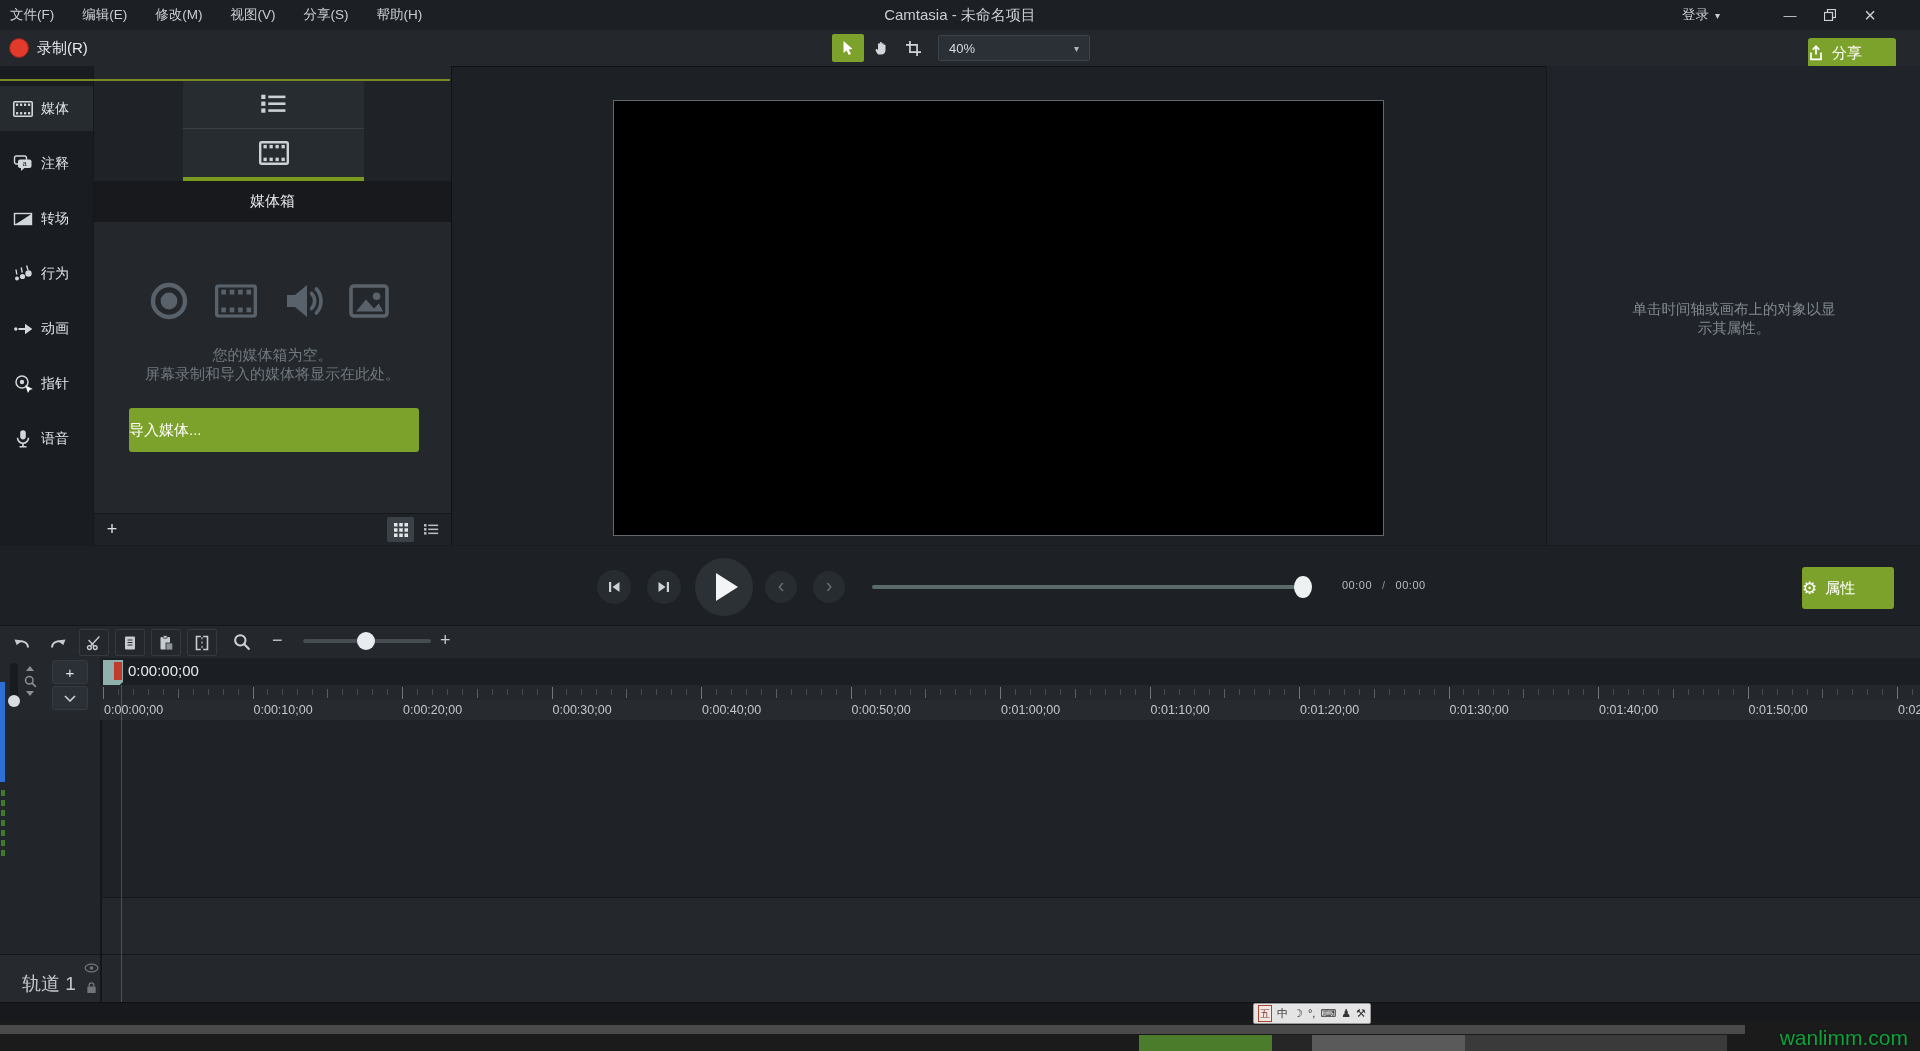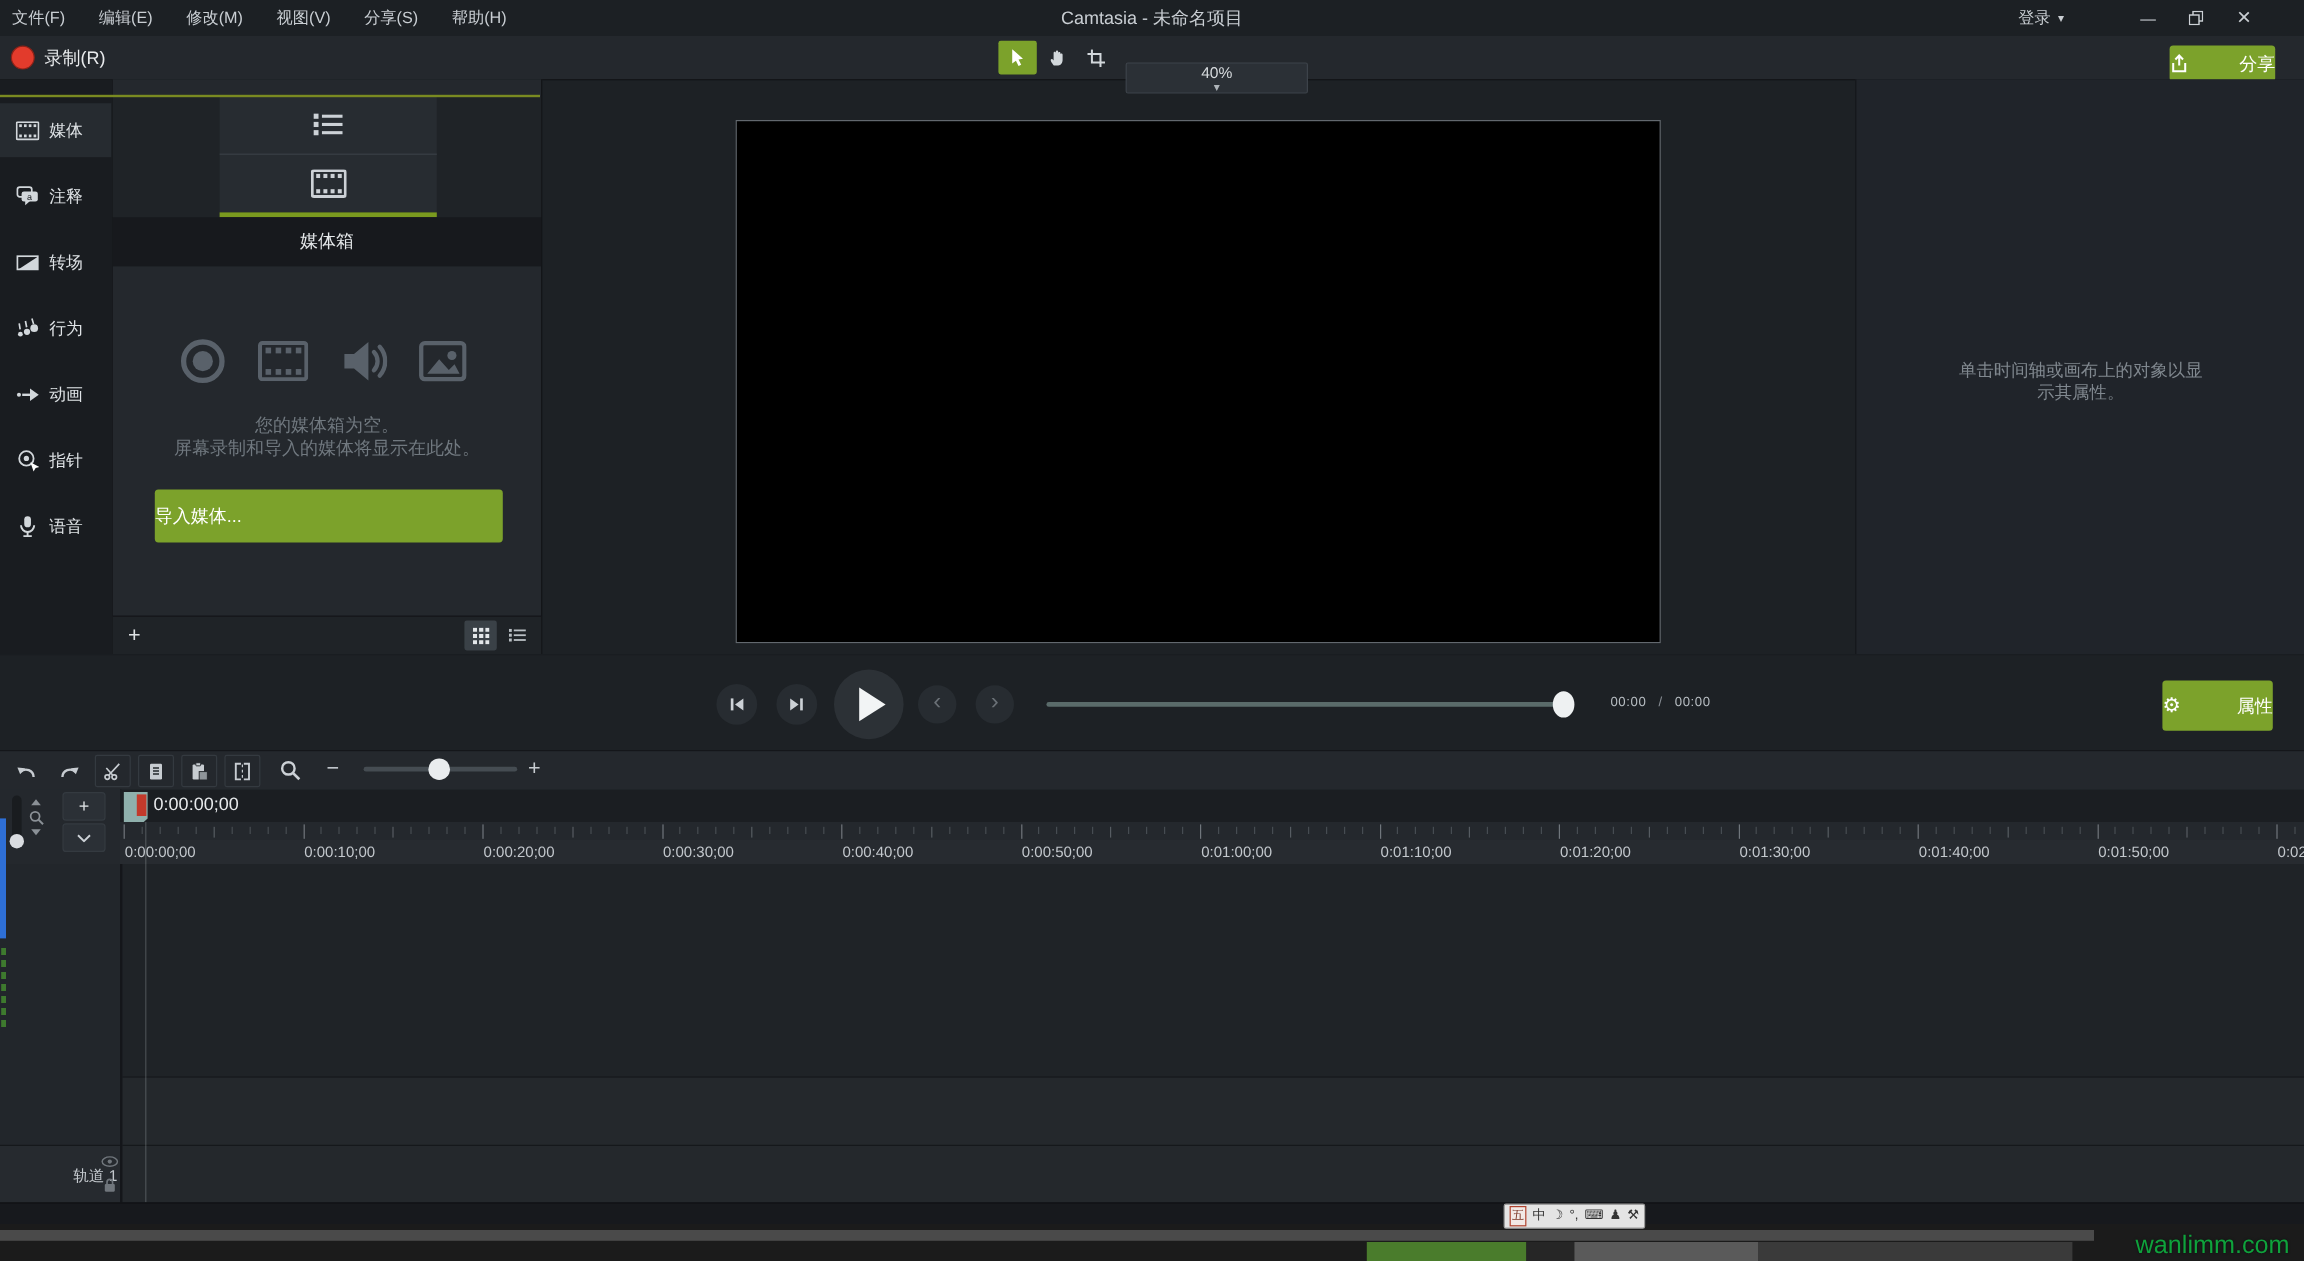--- a/index.html
+++ b/index.html
@@ -12,21 +12,21 @@
   .ic{color:#ccd1d6;}
   
   .titlebar{left:0;top:0;width:1920px;height:30px;background:#1c2024;border-bottom:1px solid #101214;}
   .menu-item{color:#c9ced3;font-size:13.5px;margin-right:28px;cursor:default;}
   .apptitle{color:#c9ced3;font-size:15px;}
   .winbtn{color:#c9ced3;font-size:16px;width:40px;height:30px;display:flex;align-items:center;justify-content:center;}
   
   .toolbar{left:0;top:30px;width:1920px;height:36px;background:#24282d;border-bottom:1px solid #101214;}
   .toolbtn{width:32px;height:28px;display:flex;align-items:center;justify-content:center;border-radius:2px;}
   .toolbtn.sel{background:#7ca22b;}
-  .greenbtn{background:#7ca22b;color:#fff;border-radius:3px;display:flex;align-items:center;justify-content:space-between;gap:8px;}
+  .greenbtn{background:#7ca22b;color:#fff;border-radius:3px;display:flex;align-items:center;justify-content:flex-start;gap:8px;}
   .dropdown{background:#2b3036;border:1px solid #3d434a;border-radius:2px;color:#d6dadd;font-size:13px;display:flex;align-items:center;justify-content:space-between;padding:0 10px;}
   
   .sidebar{left:0;top:66px;width:93px;height:479px;background:#191c20;}
   .side-item{position:absolute;left:0;width:93px;height:45px;display:flex;align-items:center;}
   .side-item .lab{font-size:14px;color:#dfe3e6;margin-left:8px;}
   .side-item.sel{background:#262b30;}
   .side-item .icw{width:20px;height:20px;margin-left:13px;color:#d2d7db;}
   
   .mpanel{left:93px;top:66px;width:357px;height:479px;background:#24282d;border-right:1px solid #101214;border-left:1px solid #15171b;}
   .greenline{left:0;top:79px;width:450px;height:2px;background:#7a8a21;}
@@ -267,21 +267,21 @@
     <div class="abs toolbtn" style="left:866px;top:4px;width:30px;" data-name="pan-tool-button">
       <svg width="16" height="16" data-name="hand-icon">
           <use href="#i-hand"></use>
         </svg>
     </div>
     <div class="abs toolbtn" style="left:898px;top:4px;width:30px;" data-name="crop-tool-button">
       <svg width="15" height="15" data-name="crop-icon">
           <use href="#i-crop"></use>
         </svg>
     </div>
-    <div class="abs dropdown" style="left:938px;top:22px;width:130px;height:24px;flex-direction:column;" data-name="canvas-zoom-dropdown">
+    <div class="abs dropdown" style="left:938px;top:5px;width:130px;height:24px;" data-name="canvas-zoom-dropdown">
       <span data-name="canvas-zoom-value">40%</span>
       <span style="font-size:10px;color:#aeb4b9;" data-name="caret-down-icon">▾</span>
     </div>
     <div class="abs greenbtn" style="left:1808px;top:8px;width:88px;height:30px;font-size:15px;" data-name="share-button">
       <svg width="16" height="16" data-name="share-icon">
           <use href="#i-share"></use>
         </svg>
       <span data-name="share-label">分享</span>
     </div>
   </div>
@@ -642,21 +642,21 @@
         <span class="rlabel" data-name="ruler-label" style="left: 1648.5px;">0:01:50;00</span>
         <span class="rlabel" data-name="ruler-label" style="left: 1798px;">0:02:00;00</span>
       </div>
   </div>
 
   <div class="abs tracks" data-name="timeline-tracks">
     <div class="lane" style="top:177px;height:57px;" data-name="track-lane-2"></div>
     <div class="lane" style="top:234px;height:48px;" data-name="track-lane-1"></div>
     <div class="trackhead" data-name="track-header-column">
       <div class="abs" style="left:0;top:234px;width:100px;height:48px;background:#262a2f;border-top:1px solid #15181b;" data-name="track1-header">
-        <span style="position:absolute;left:22px;top:16px;font-size:13px;color:#c3c8cd;margin-left:39px;" data-name="track1-label">轨道 1</span>
+        <span style="position:absolute;left:22px;top:16px;font-size:19px;color:#c3c8cd;" data-name="track1-label">轨道 1</span>
         <svg class="abs" style="left:84px;top:8px;color:#70767c;" width="15" height="10" data-name="eye-icon">
             <use href="#i-eye"></use>
           </svg>
         <svg class="abs" style="left:85px;top:26px;color:#70767c;" width="13" height="13" data-name="lock-icon">
             <use href="#i-lock"></use>
           </svg>
       </div>
     </div>
     <div class="abs" style="left:121px;top:-35px;width:1px;height:317px;background:rgba(225,232,232,0.22);" data-name="playhead-line"></div>
   </div>

